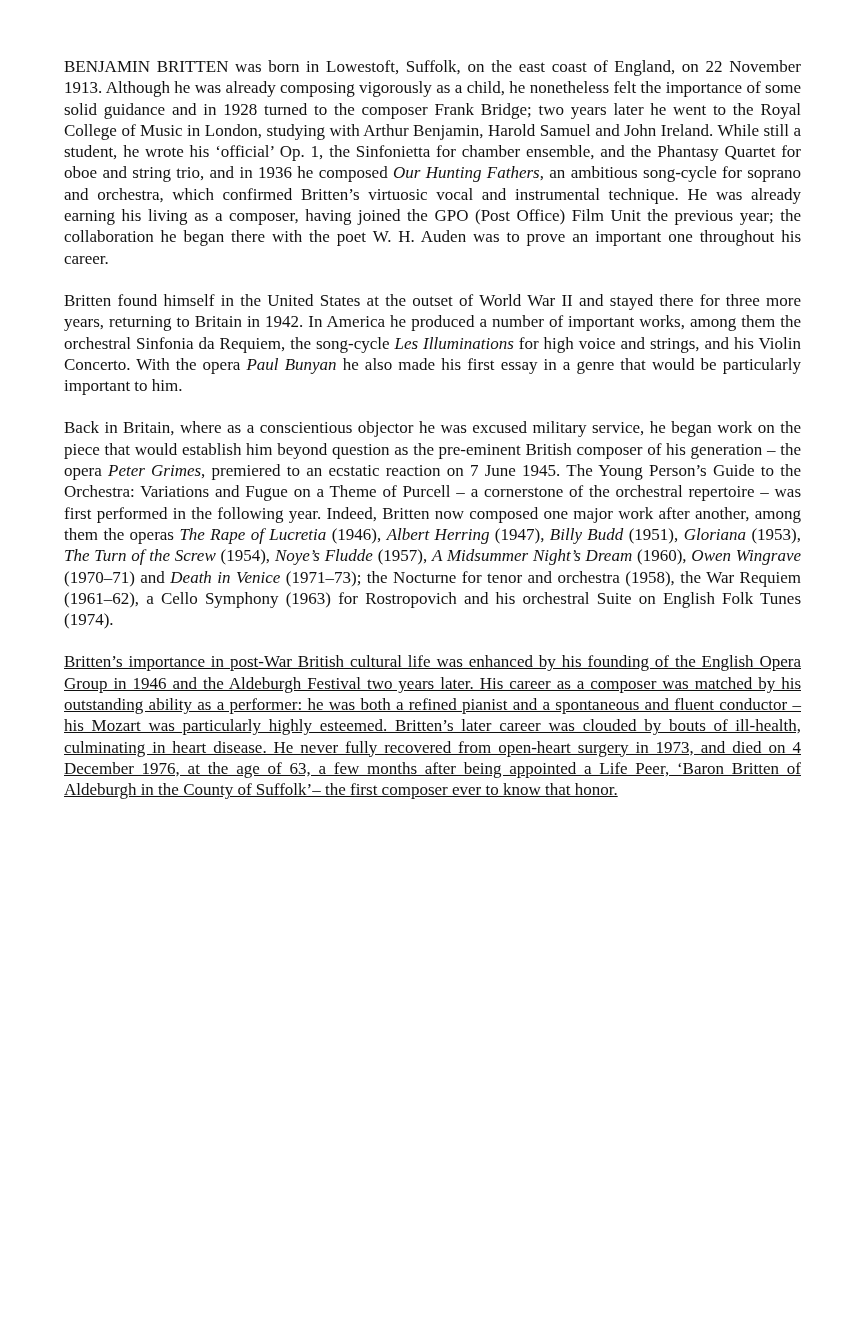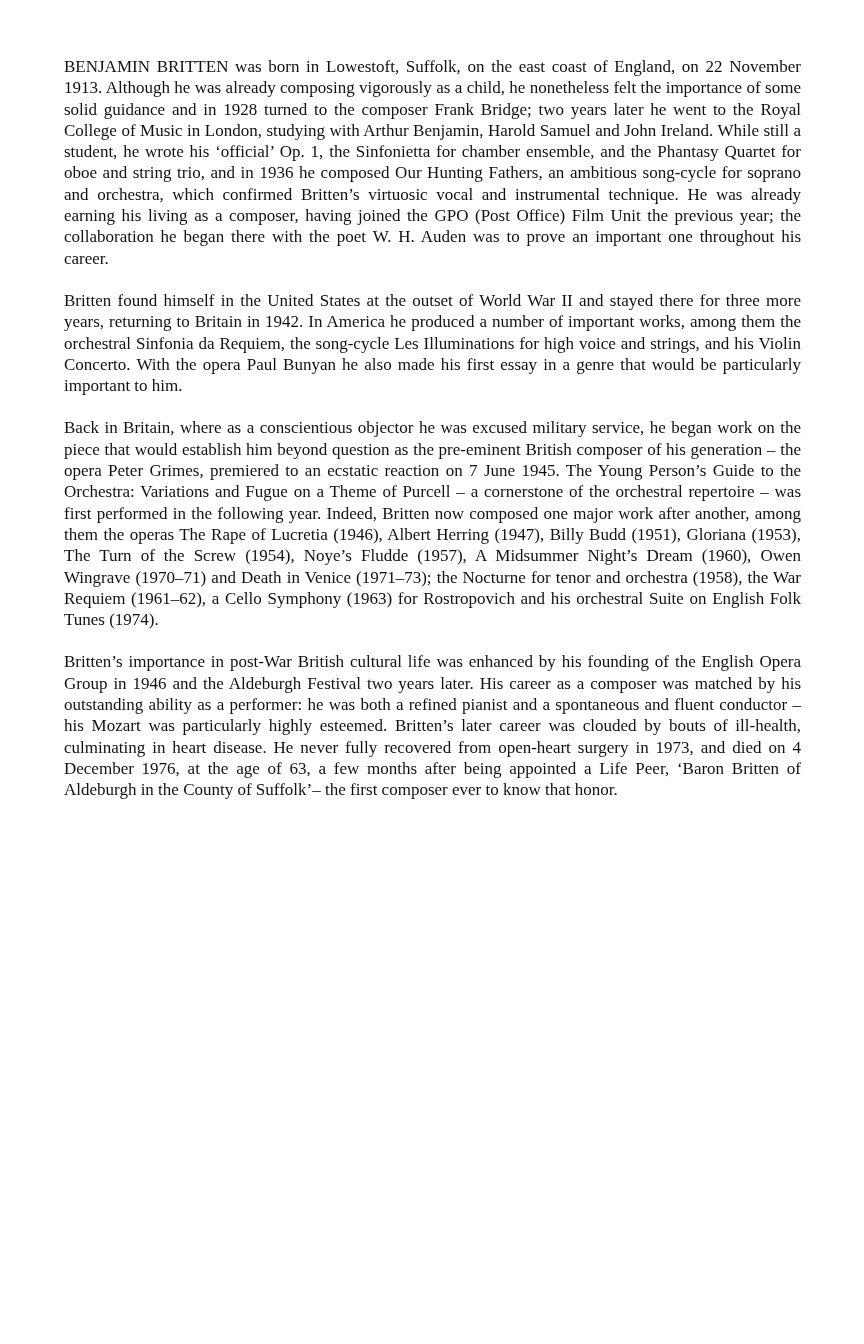--- a/index.html
+++ b/index.html
@@ -25,22 +25,24 @@
     color: #111111;
     text-align: justify;
     text-justify: inter-word;
   }
   .text-block p {
     margin: 0 0 21px 0;
     padding: 0;
   }
   .text-block p:last-child {
     margin-bottom: 8px;
+    text-decoration: underline;
   }
   .italic {
+    font-style: italic;
   }
 </style>
 </head>
 <body>
 
 <div class="page">
   <div class="text-block">
       <p><span>BENJAMIN BRITTEN was born in Lowestoft, Suffolk, on the east coast of England, on 22 November 1913. Although he was already composing vigorously as a child, he nonetheless felt the importance of some solid guidance and in 1928 turned to the composer Frank Bridge; two years later he went to the Royal College of Music in London, studying with Arthur Benjamin, Harold Samuel and John Ireland. While still a student, he wrote his ‘official’ Op. 1, the Sinfonietta for chamber ensemble, and the Phantasy Quartet for oboe and string trio, and in 1936 he composed </span><span class="italic">Our Hunting Fathers</span><span>, an ambitious song-cycle for soprano and orchestra, which confirmed Britten’s virtuosic vocal and instrumental technique. He was already earning his living as a composer, having joined the GPO (Post Office) Film Unit the previous year; the collaboration he began there with the poet W. H. Auden was to prove an important one throughout his career.</span></p>
       <p><span>Britten found himself in the United States at the outset of World War II and stayed there for three more years, returning to Britain in 1942. In America he produced a number of important works, among them the orchestral Sinfonia da Requiem, the song-cycle </span><span class="italic">Les Illuminations</span><span> for high voice and strings, and his Violin Concerto. With the opera </span><span class="italic">Paul Bunyan</span><span> he also made his first essay in a genre that would be particularly important to him.</span></p>
       <p><span>Back in Britain, where as a conscientious objector he was excused military service, he began work on the piece that would establish him beyond question as the pre-eminent British composer of his generation – the opera </span><span class="italic">Peter Grimes</span><span>, premiered to an ecstatic reaction on 7 June 1945. The Young Person’s Guide to the Orchestra: Variations and Fugue on a Theme of Purcell – a cornerstone of the orchestral repertoire – was first performed in the following year. Indeed, Britten now composed one major work after another, among them the operas </span><span class="italic">The Rape of Lucretia</span><span> (1946), </span><span class="italic">Albert Herring</span><span> (1947), </span><span class="italic">Billy Budd</span><span> (1951), </span><span class="italic">Gloriana</span><span> (1953), </span><span class="italic">The Turn of the Screw</span><span> (1954), </span><span class="italic">Noye’s Fludde</span><span> (1957), </span><span class="italic">A Midsummer Night’s Dream</span><span> (1960), </span><span class="italic">Owen Wingrave</span><span> (1970–71) and </span><span class="italic">Death in Venice</span><span> (1971–73); the Nocturne for tenor and orchestra (1958), the War Requiem (1961–62), a Cello Symphony (1963) for Rostropovich and his orchestral Suite on English Folk Tunes (1974).</span></p>

